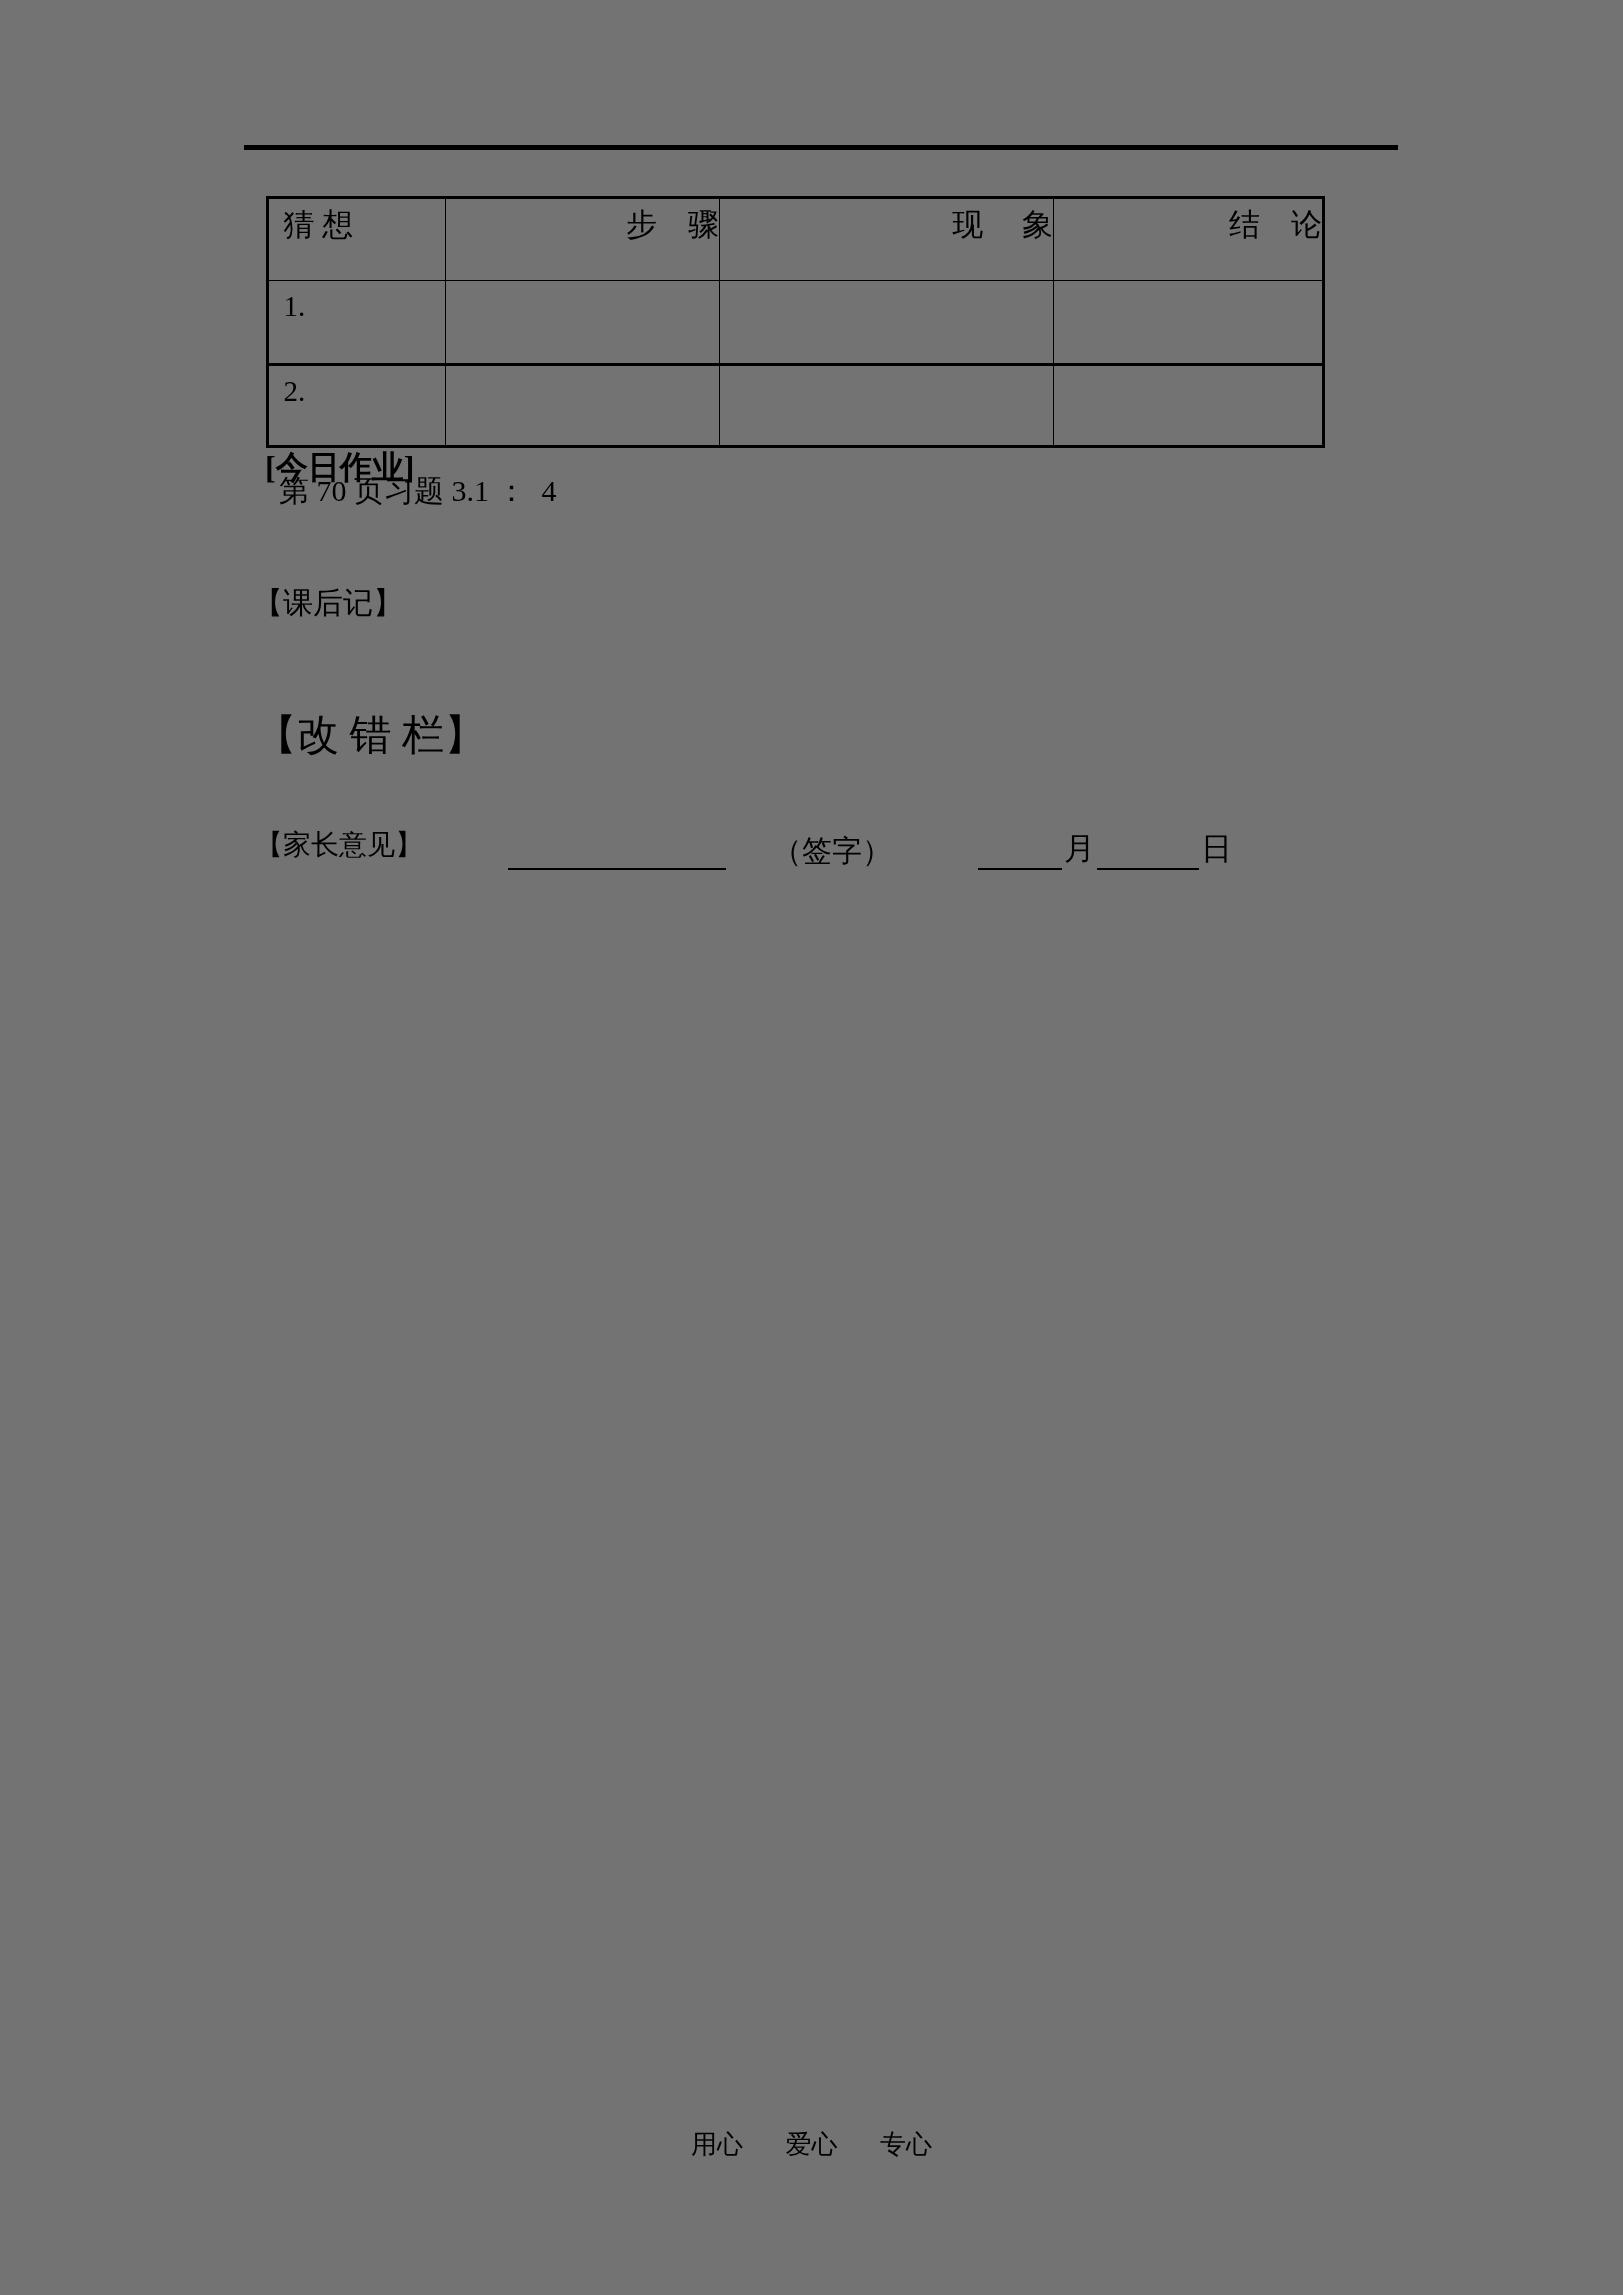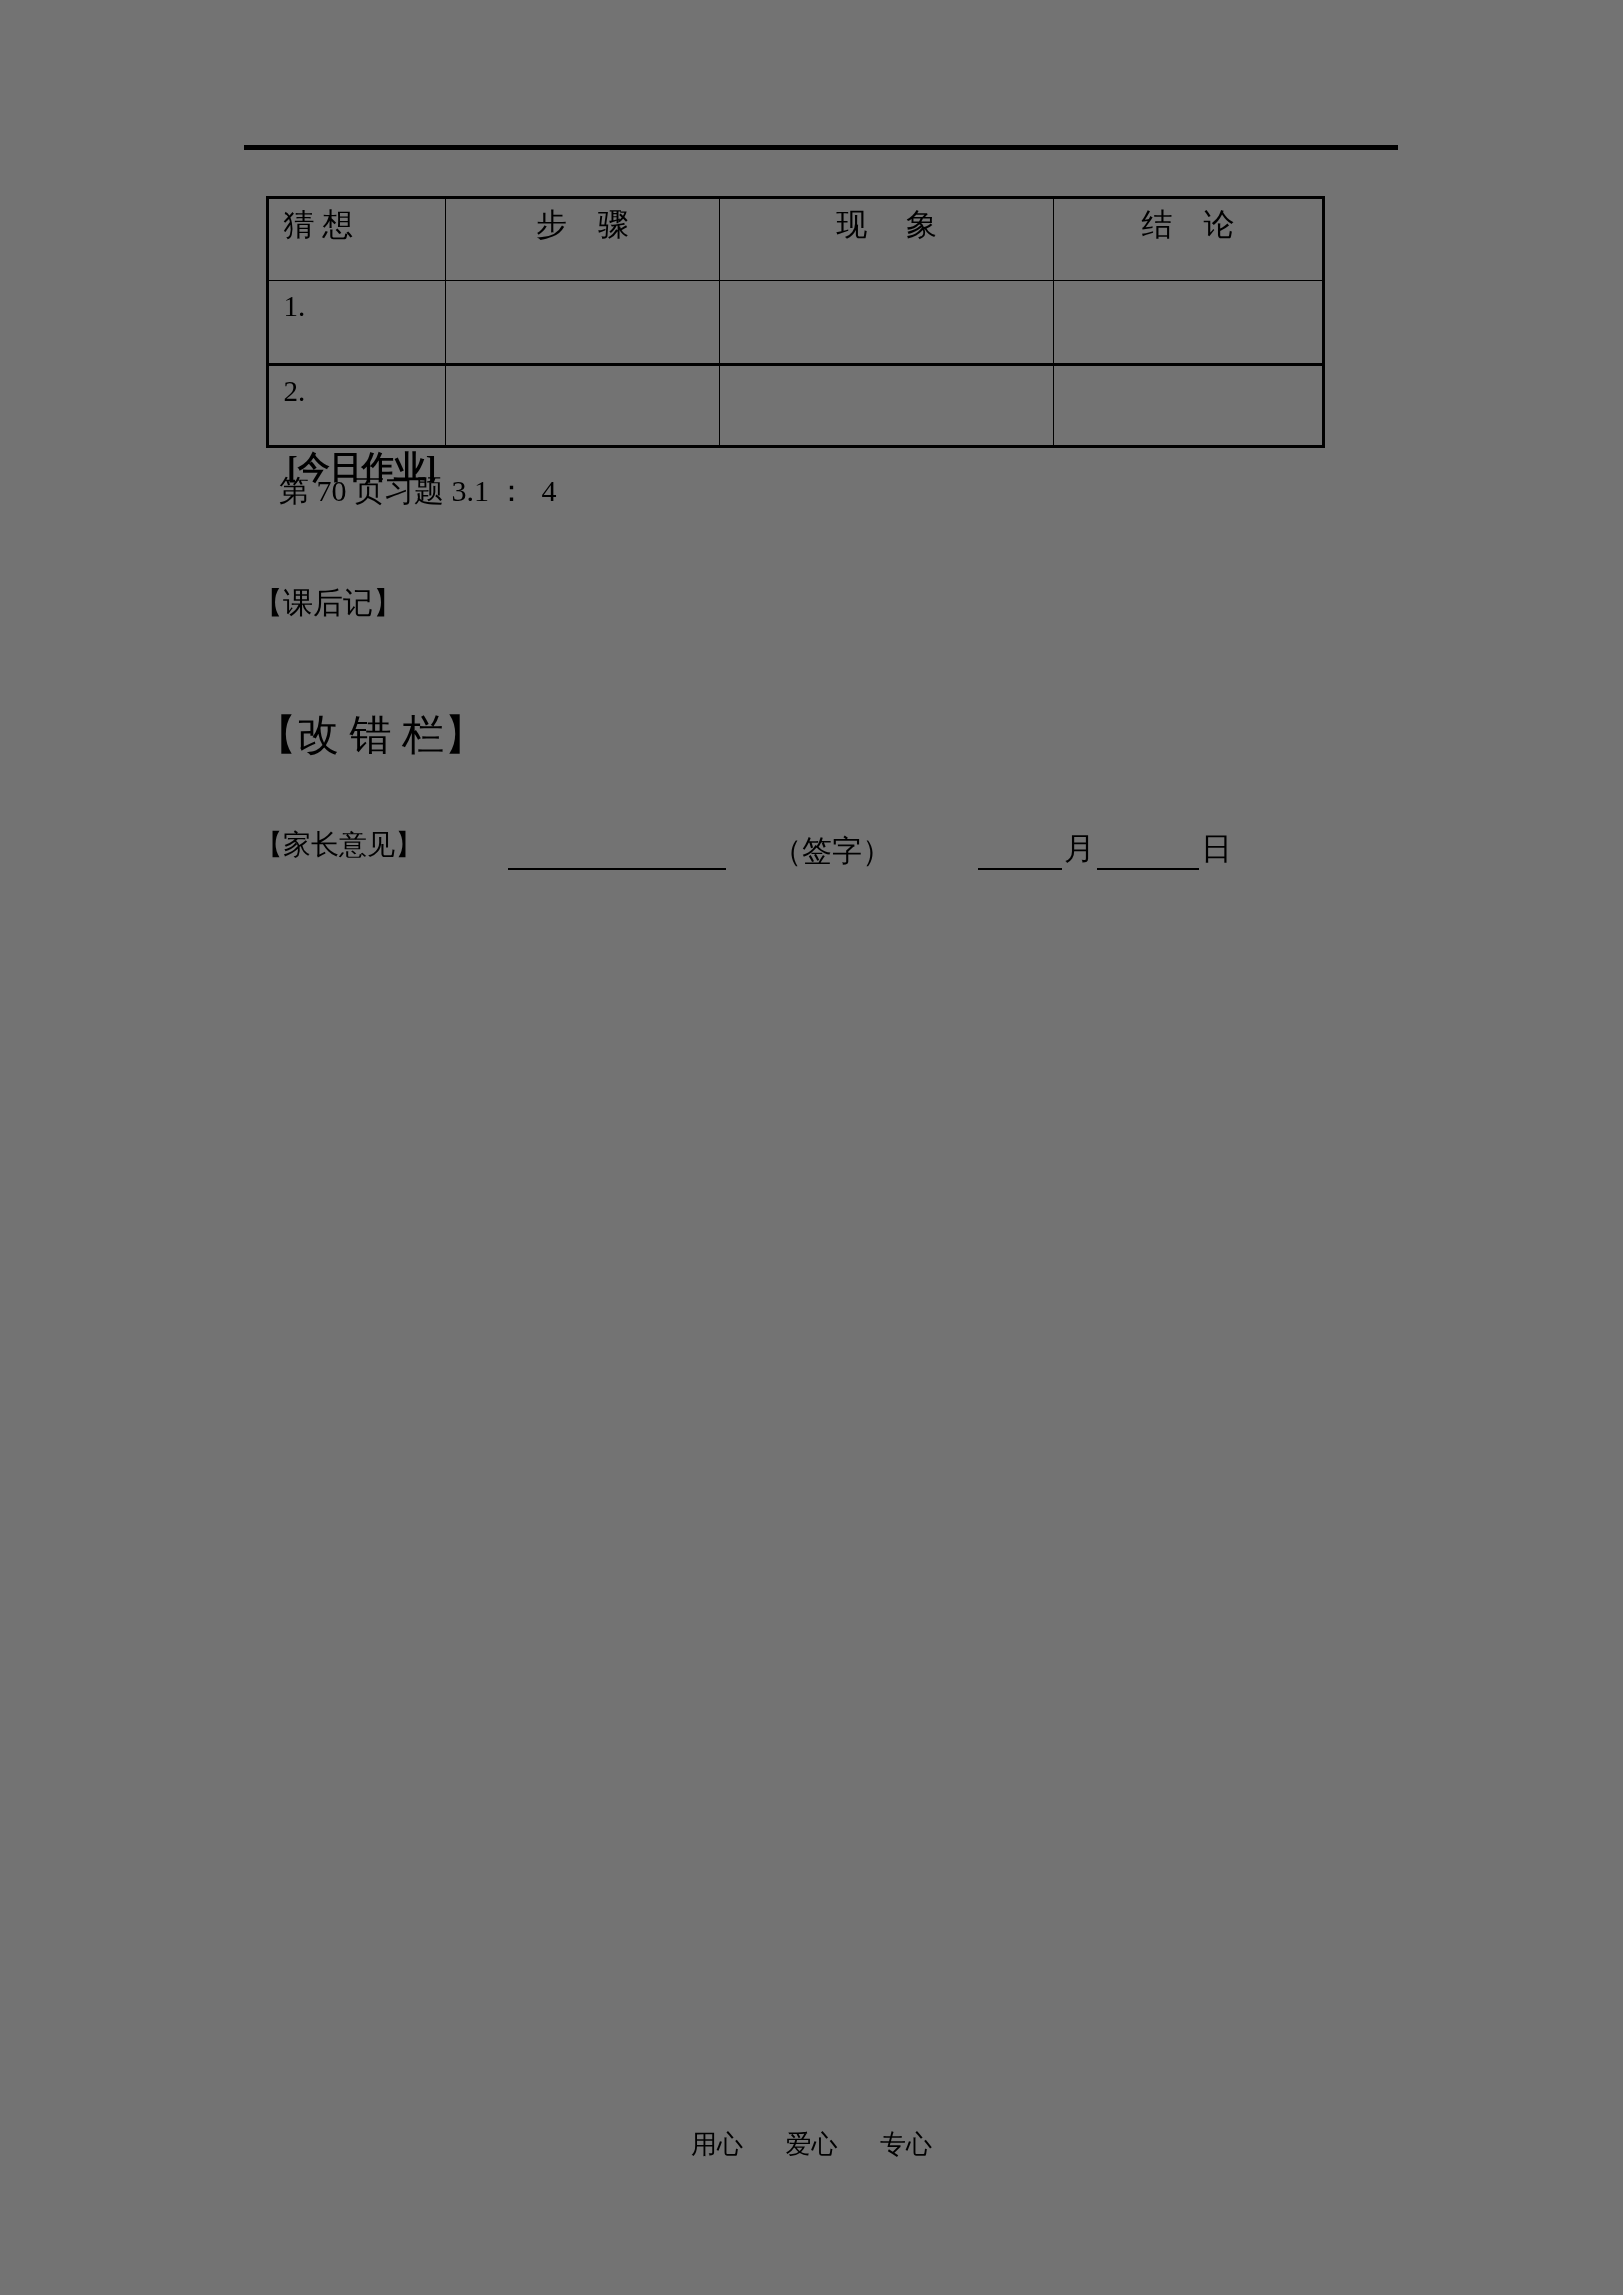--- a/index.html
+++ b/index.html
@@ -40,23 +40,23 @@
     line-height: 1.15;
     padding: 7.9px 0 0 0;
     overflow: hidden;
   }
   table.exp tr.hdr td { border-top: 3.4px solid #000000; border-bottom: 1.7px solid #000000; height: 73px; }
   table.exp tr.r1 td  { border-bottom: 3.9px solid #000000; height: 73px; font-size: 29px; padding-top: 9px; }
   table.exp tr.r2 td  { border-bottom: 3.4px solid #000000; height: 70px; font-size: 29px; padding-top: 9px; }
   table.exp td.first  { border-left: 3.4px solid #000000; }
   table.exp td.last   { border-right: 3.4px solid #000000; }
   table.exp td.lpad   { text-align: left; padding-left: 14.6px; }
-  table.exp td.ctr    { text-align: center; }
+  table.exp td.ctr    { text-align: right; }
 
-  .homework-title { left: 265px; top: 446px; font-size: 32px; font-weight: bold; margin-left: 22px; }
+  .homework-title { left: 265px; top: 446px; font-size: 32px; font-weight: bold; }
   .homework-item  { left: 279px; top: 471px; font-size: 30px; }
 
   .after-note     { left: 253px; top: 583px; font-size: 30px; }
   .correction     { left: 255px; top: 707px; font-size: 42px; }
 
   .parent-title   { left: 255px; top: 826px; font-size: 28px; }
   .sig-line       { left: 508px;  top: 868px; width: 218px; height: 2.2px; background: #000000; }
   .sign-label     { left: 772px; top: 831px; font-size: 30px; }
   .month-line     { left: 978px; top: 868px; width: 84px; height: 2.2px; background: #000000; }
   .month-label    { left: 1064px; top: 828px; font-size: 31px; }

